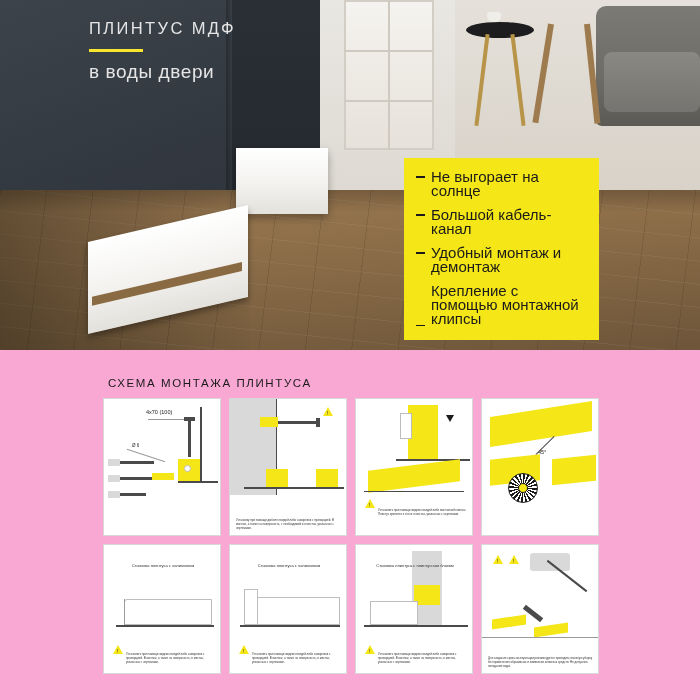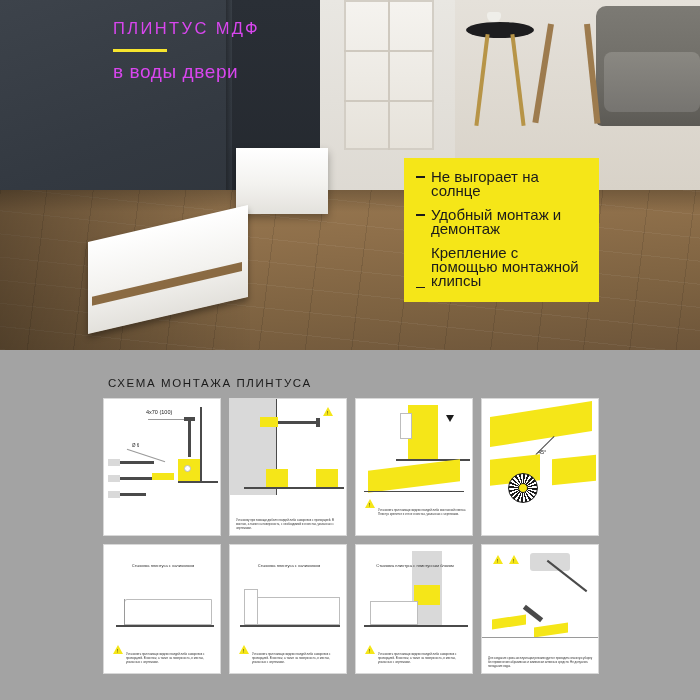--- a/index.html
+++ b/index.html
@@ -156,23 +156,23 @@
     box-shadow: 0 4px 8px rgba(0,0,0,0.3);
   }
   .plinth-edge {
     position: absolute;
     background: #8a6a42;
   }
 
   
   .hero-title {
     position: absolute;
-    left: 113px; top: 18px;
+    left: 89px; top: 18px;
     width: 160px;
-    color: #d946ef;
+    color: #e5e5e5;
   }
   .hero-title-line1 {
     font-size: 16.5px;
     letter-spacing: 2.4px;
     line-height: 20px;
     font-weight: 400;
   }
   .hero-rule {
     width: 54px;
     height: 3px;
@@ -211,21 +211,21 @@
     height: 1.5px;
     background: #1b1b1b;
     margin: 6px 6px 0 0;
   }
 
   
   .scheme {
     position: absolute;
     left: 0; top: 350px;
     width: 700px; height: 350px;
-    background: #a3a3a3;
+    background: #f9a8d4;
   }
   .scheme-title {
     position: absolute;
     left: 108px; top: 27px;
     font-size: 11.5px;
     letter-spacing: 1.6px;
     color: #1b1b1b;
     font-weight: 400;
   }
   .grid {
@@ -358,20 +358,24 @@
   <div class="hero-title">
     <div class="hero-title-line1">ПЛИНТУС МДФ</div>
     <div class="hero-rule"></div>
     <div class="hero-title-line2">в воды двери</div>
   </div>
 
   <div class="feature-box">
     <div class="feature-item">
       <span class="feature-dash"></span>
       <span>Не выгорает на солнце</span>
+    </div>
+    <div class="feature-item">
+      <span class="feature-dash"></span>
+      <span>Большой кабель-канал</span>
     </div>
     <div class="feature-item">
       <span class="feature-dash"></span>
       <span>Удобный монтаж и демонтаж</span>
     </div>
     <div class="feature-item">
       <span class="feature-dash"></span>
       <span>Крепление с помощью монтажной клипсы</span>
     </div>
   </div>

